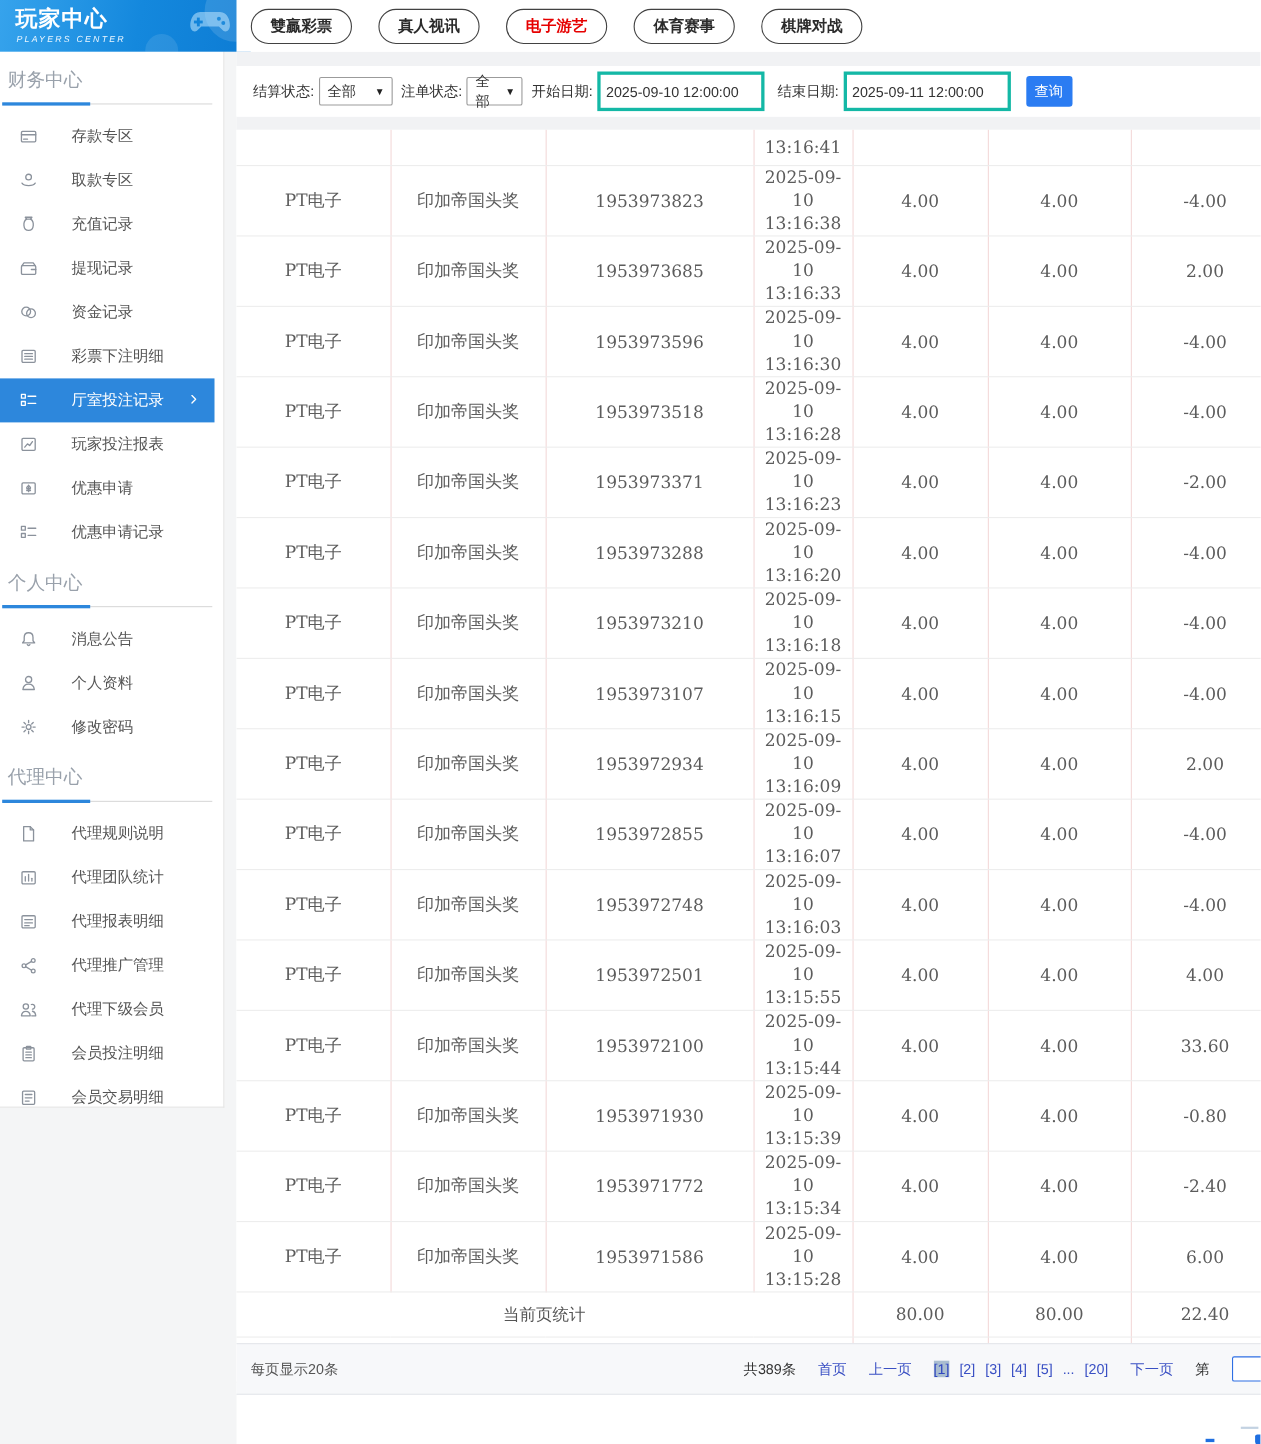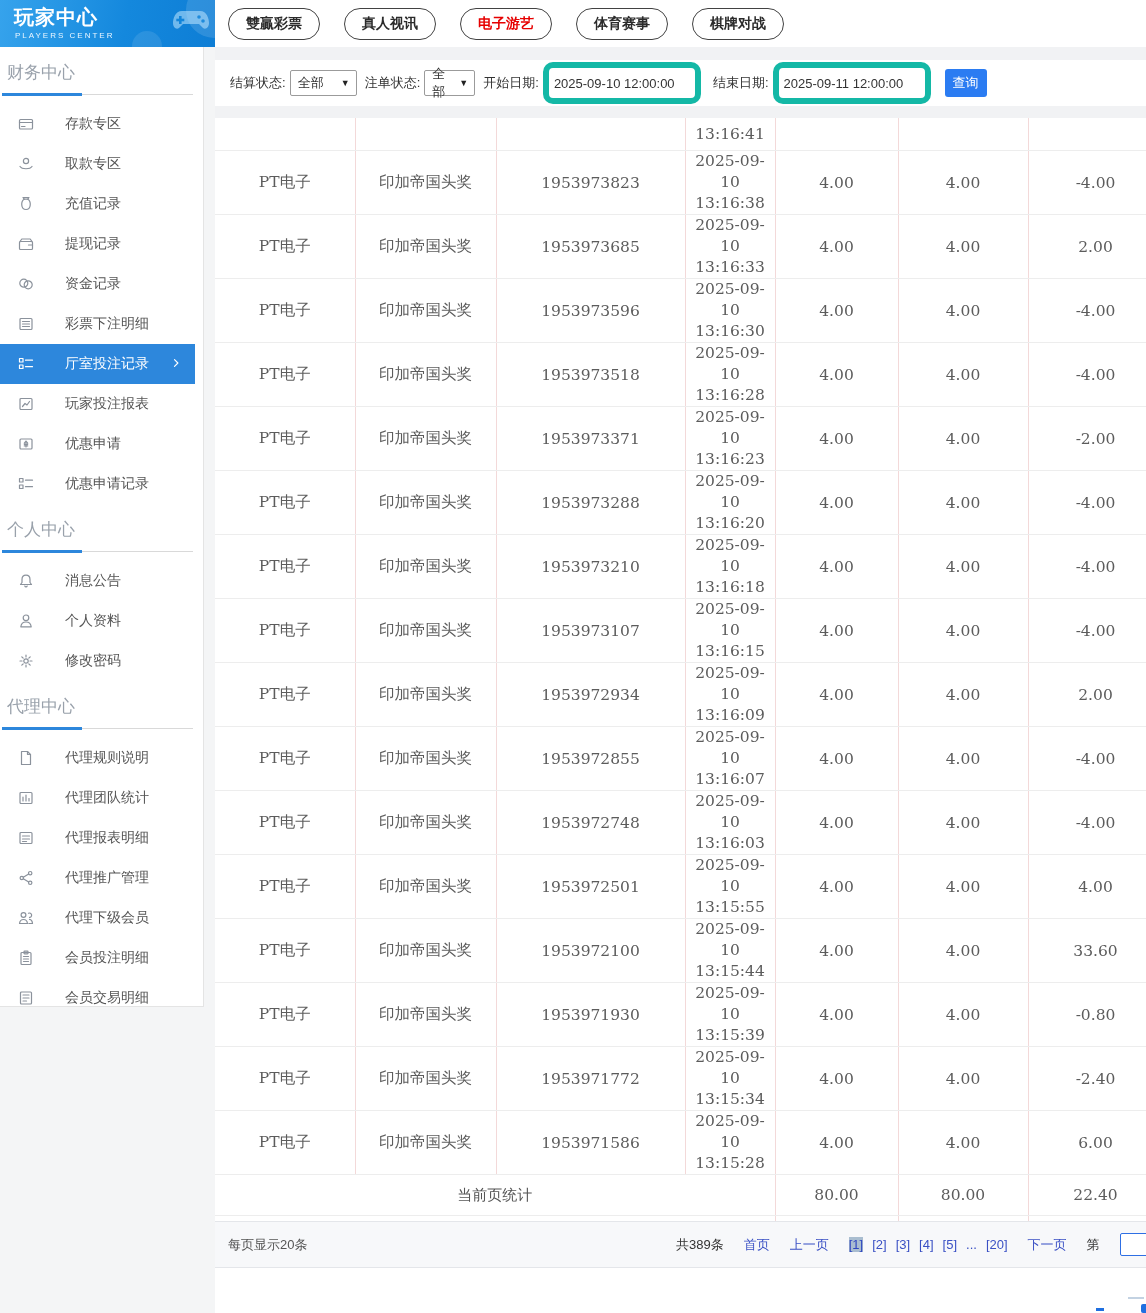--- a/index.html
+++ b/index.html
@@ -10,21 +10,21 @@
   }
   
   .left-col{position:absolute;left:0;top:0;width:215px;height:1313px;background:#f4f5f6;}
   .sidebar-panel{position:absolute;left:0;top:0;width:203px;height:1006px;background:#ffffff;
     border-right:1px solid #e4e4e4;border-bottom:1px solid #e4e4e4;}
   .logo{position:relative;width:228px;height:47px;overflow:hidden;
     background:linear-gradient(100deg,#36a3ec 0%,#1488dd 55%,#0d7cd4 100%);text-align:right;}
   .logo .deco1{position:absolute;right:-14px;top:-18px;width:56px;height:56px;border-radius:50%;background:rgba(255,255,255,.13);}
   .logo .deco2{position:absolute;right:66px;bottom:-14px;width:30px;height:30px;border-radius:50%;background:rgba(255,255,255,.10);}
   .logo-title{position:absolute;left:14px;top:4px;color:#fff;font-size:20px;font-weight:bold;letter-spacing:1px;}
-  .logo-sub{position:absolute;left:15px;top:31px;color:#eaf6ff;font-size:8px;letter-spacing:2px;}
+  .logo-sub{position:absolute;left:15px;top:31px;color:#eaf6ff;font-size:8px;letter-spacing:2px;font-style:italic;}
   .logo-gamepad{position:absolute;right:18px;top:7px;opacity:.55;}
   .sb-heading{padding:14px 10px 0 7px;font-size:17px;color:#99a1ab;}
   .sb-underline{position:relative;height:3px;margin:9px 10px 0 2px;}
   .sb-underline .gray{position:absolute;left:0;right:0;top:1px;height:1px;background:#d9d9d9;}
   .sb-underline .blue{position:absolute;left:0;top:0;width:80px;height:3px;background:var(--accent_blue,#2d87dc);}
   .sb-list{margin-top:8px;}
   .sb-item{position:relative;height:40px;display:flex;align-items:center;cursor:pointer;color:#555;font-size:14px;}
   .sb-item .icn{width:16px;height:16px;margin:0 18px 0 18px;flex:0 0 16px;display:flex;align-items:center;}
   .sb-item .lbl{margin-left:13px;}
   .sb-item svg{stroke:#8b929c;fill:none;stroke-width:1.2;stroke-linecap:round;stroke-linejoin:round;}
@@ -36,21 +36,21 @@
   .gray-strip{position:absolute;left:215px;width:931px;background:#f1f2f4;}
   .tabs-bar{position:absolute;left:215px;top:0;width:931px;height:47px;background:#fff;display:flex;align-items:center;gap:24px;padding-left:13px;box-sizing:border-box;}
   .tab-pill{border:1px solid #424242;border-radius:17px;padding:6px 17px;font-size:14px;font-weight:600;color:#2b2b2b;background:#fff;cursor:pointer;white-space:nowrap;}
   .tab-pill.active{color:var(--active_tab_red,#e60000);}
   .filter-bar{position:absolute;left:215px;top:60px;width:931px;height:46px;background:#fff;display:flex;align-items:center;padding-left:7px;box-sizing:border-box;font-size:13px;color:#333;}
   .filter-bar .flabel{margin:0 4px 0 8px;white-space:nowrap;}
   .fake-select{border:1px solid #9b9b9b;border-radius:2px;height:24px;display:flex;align-items:center;background:#fff;padding:0 6px 0 7px;cursor:pointer;justify-content:space-between;}
   .fake-select .caret{font-size:9px;color:#222;margin-left:8px;}
   .sel-settle{width:52px;}
   .sel-order{width:36px;}
-  .date-input{width:136px;height:22px;border:6px solid #14b8a6;border-radius:10px;font-size:13px;color:#333;padding:4px 5px;font-family:"Liberation Sans",sans-serif;}
+  .date-input{width:136px;height:22px;border:3px solid #14b8a6;border-radius:0;font-size:13px;color:#333;padding:4px 5px;font-family:"Liberation Sans",sans-serif;}
   .search-btn{margin-left:14px;background:var(--button_blue,#2b7cf2);color:#fff;border:none;border-radius:3px;height:28px;padding:0 8px;font-size:13px;cursor:pointer;font-family:"Liberation Sans",sans-serif;text-align:right;}
   
   .table-card{position:absolute;left:215px;top:118px;width:948px;background:#fff;}
   table.bets{border-collapse:collapse;table-layout:fixed;width:948px;}
   table.bets td{border-right:1px solid var(--table_v_border,#f3d9d9);border-bottom:1px solid var(--table_h_border,#ededed);
     text-align:center;vertical-align:middle;color:#5c5c5c;font-size:15.5px;font-family:"DejaVu Serif",serif;padding:0;}
   tr.data-row td{height:60px;}
   tr.partial-row td{height:32px;border-top:none;}
   .t2{line-height:21px;}
   tr.summary-row td{height:40px;}

